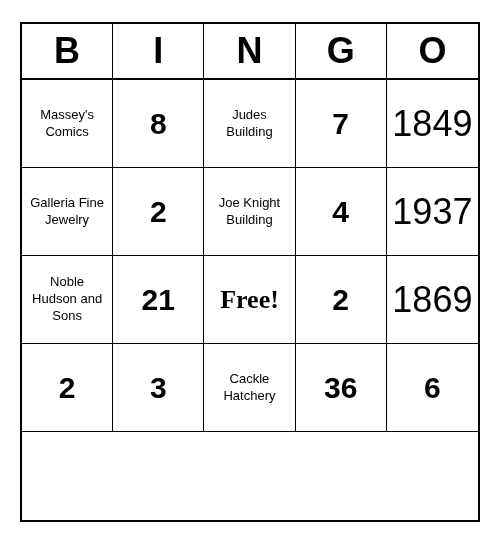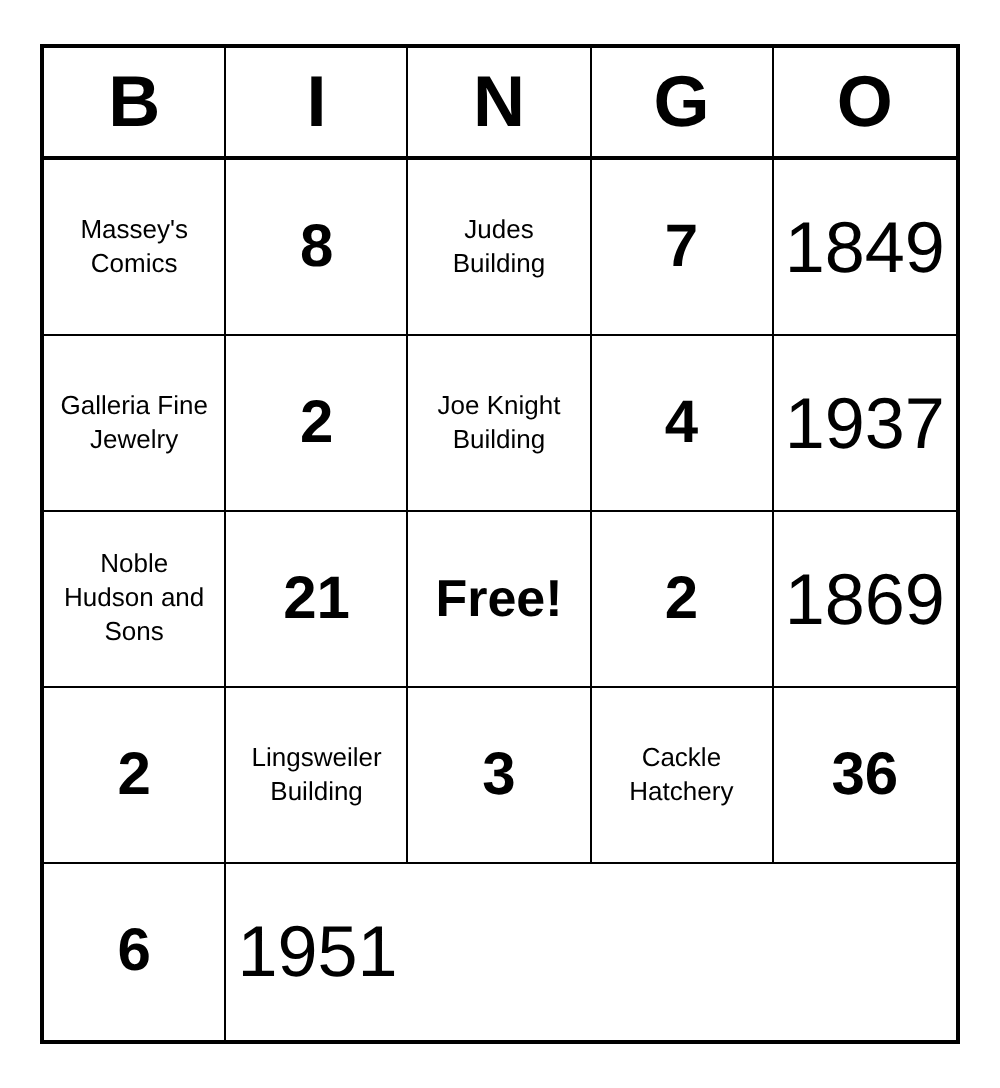--- a/index.html
+++ b/index.html
@@ -65,20 +65,21 @@
       font-size: 36px;
       font-weight: normal;
     }
     .cell-text-medium {
       font-size: 20px;
       font-weight: bold;
     }
     .cell-text-free {
       font-size: 26px;
       font-weight: bold;
+      font-family: Liberation Serif, serif;
     }
   </style>
 </head>
 <body>
 
 <div class="bingo-card">
   <div class="bingo-header">
   <div class="bingo-header-cell">B</div>
       <div class="bingo-header-cell">I</div>
       <div class="bingo-header-cell">N</div>
@@ -128,31 +129,25 @@
       <div class="bingo-cell">
         <span class="cell-text-large">2</span>
       </div>
       <div class="bingo-cell">
         <span class="cell-text-xlarge">1869</span>
       </div>
       <div class="bingo-cell">
         <span class="cell-text-large">2</span>
       </div>
       <div class="bingo-cell">
-        <span class="cell-text">Lingsweiler Building</span>
-      </div>
-      <div class="bingo-cell">
         <span class="cell-text-large">3</span>
       </div>
       <div class="bingo-cell">
         <span class="cell-text">Cackle Hatchery</span>
       </div>
       <div class="bingo-cell">
         <span class="cell-text-large">36</span>
       </div>
       <div class="bingo-cell">
         <span class="cell-text-large">6</span>
       </div>
-      <div class="bingo-cell">
-        <span class="cell-text-xlarge">1951</span>
-      </div>
     </div>
 </div>
 
 </body></html>

